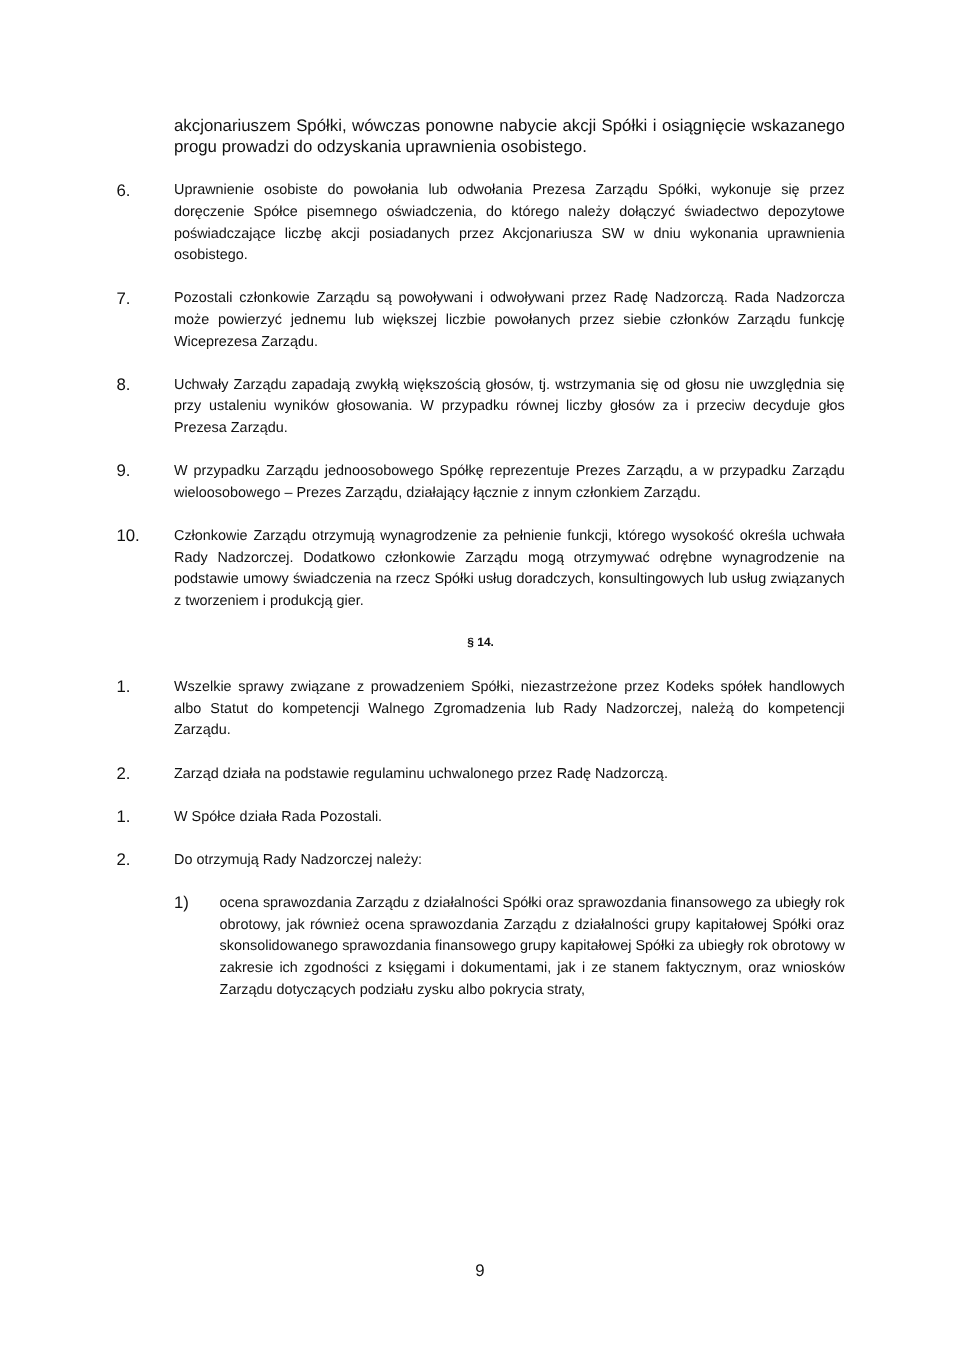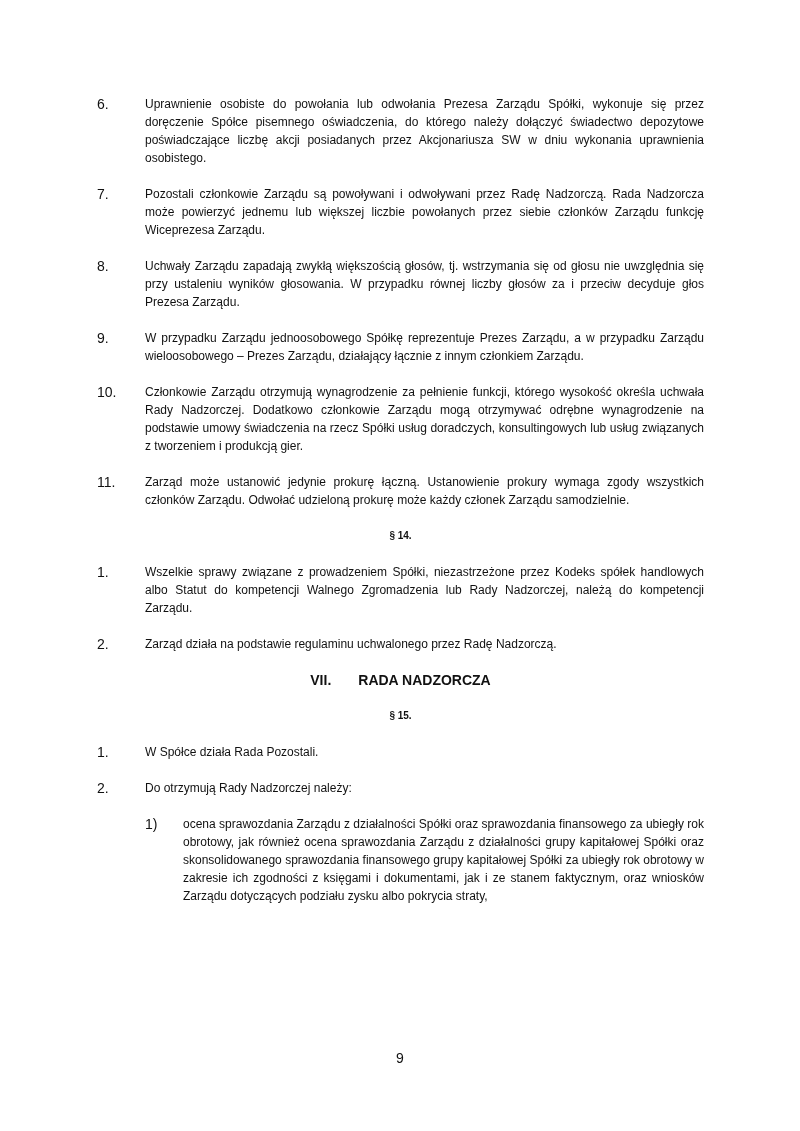--- a/index.html
+++ b/index.html
@@ -18,20 +18,21 @@
   .subitem { display: flex; margin: 0 0 18px 48px; }
   .subnum { flex: 0 0 38px; font-size: 14px; line-height: 18px; }
   .pagenum { position: absolute; top: 1049px; left: 0; width: 800px; text-align: center; font-size: 14px; line-height: 18px; }
 </style>
 </head>
 <body>
 
 <div class="page">
   <div class="content">
 
+    <p class="p cont">akcjonariuszem Spółki, wówczas ponowne nabycie akcji Spółki i osiągnięcie wskazanego progu prowadzi do odzyskania uprawnienia osobistego.</p>
 
     <div class="item">
       <span class="num">6.</span>
       <span class="txt">Uprawnienie osobiste do powołania lub odwołania Prezesa Zarządu Spółki, wykonuje się przez doręczenie Spółce pisemnego oświadczenia, do którego należy dołączyć świadectwo depozytowe poświadczające liczbę akcji posiadanych przez Akcjonariusza SW w dniu wykonania uprawnienia osobistego.</span>
     </div>
     <div class="item">
       <span class="num">7.</span>
       <span class="txt">Pozostali członkowie Zarządu są powoływani i odwoływani przez Radę Nadzorczą. Rada Nadzorcza może powierzyć jednemu lub większej liczbie powołanych przez siebie członków Zarządu funkcję Wiceprezesa Zarządu.</span>
     </div>
     <div class="item">
@@ -39,41 +40,33 @@
       <span class="txt">Uchwały Zarządu zapadają zwykłą większością głosów, tj. wstrzymania się od głosu nie uwzględnia się przy ustaleniu wyników głosowania. W przypadku równej liczby głosów za i przeciw decyduje głos Prezesa Zarządu.</span>
     </div>
     <div class="item">
       <span class="num">9.</span>
       <span class="txt">W przypadku Zarządu jednoosobowego Spółkę reprezentuje Prezes Zarządu, a w przypadku Zarządu wieloosobowego – Prezes Zarządu, działający łącznie z innym członkiem Zarządu.</span>
     </div>
     <div class="item">
       <span class="num">10.</span>
       <span class="txt">Członkowie Zarządu otrzymują wynagrodzenie za pełnienie funkcji, którego wysokość określa uchwała Rady Nadzorczej. Dodatkowo członkowie Zarządu mogą otrzymywać odrębne wynagrodzenie na podstawie umowy świadczenia na rzecz Spółki usług doradczych, konsultingowych lub usług związanych z tworzeniem i produkcją gier.</span>
     </div>
-    <div class="item">
-      <span class="num">11.</span>
-      <span class="txt">Zarząd może ustanowić jedynie prokurę łączną. Ustanowienie prokury wymaga zgody wszystkich członków Zarządu. Odwołać udzieloną prokurę może każdy członek Zarządu samodzielnie.</span>
-    </div>
 
     <div class="heading">§ 14.</div>
 
     <div class="item">
       <span class="num">1.</span>
       <span class="txt">Wszelkie sprawy związane z prowadzeniem Spółki, niezastrzeżone przez Kodeks spółek handlowych albo Statut do kompetencji Walnego Zgromadzenia lub Rady Nadzorczej, należą do kompetencji Zarządu.</span>
     </div>
     <div class="item">
       <span class="num">2.</span>
       <span class="txt">Zarząd działa na podstawie regulaminu uchwalonego przez Radę Nadzorczą.</span>
     </div>
 
-    <div class="chapter">
-      <span class="roman">VII.</span><span>RADA NADZORCZA</span>
-    </div>
 
-    <div class="heading">§ 15.</div>
 
     <div class="item">
       <span class="num">1.</span>
       <span class="txt">W Spółce działa Rada Pozostali.</span>
     </div>
     <div class="item">
       <span class="num">2.</span>
       <span class="txt">Do otrzymują Rady Nadzorczej należy:</span>
     </div>
 

